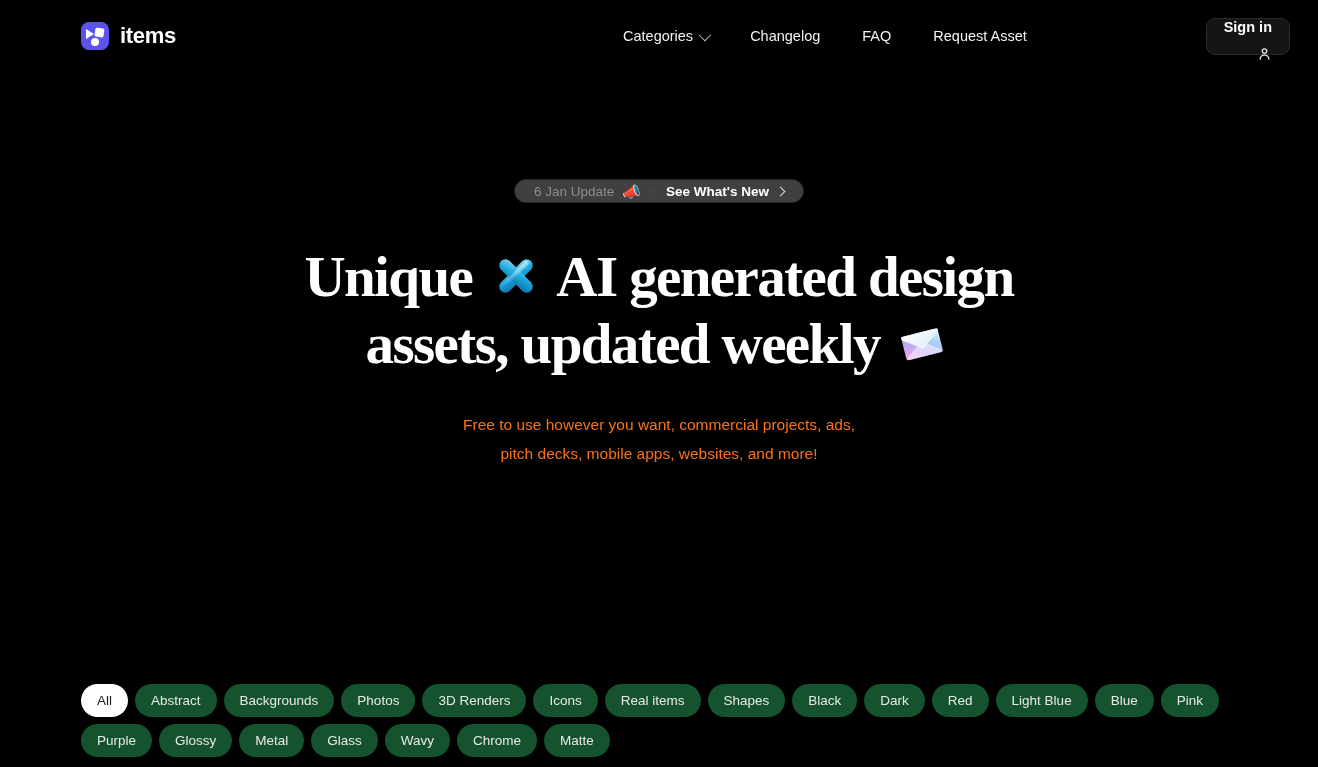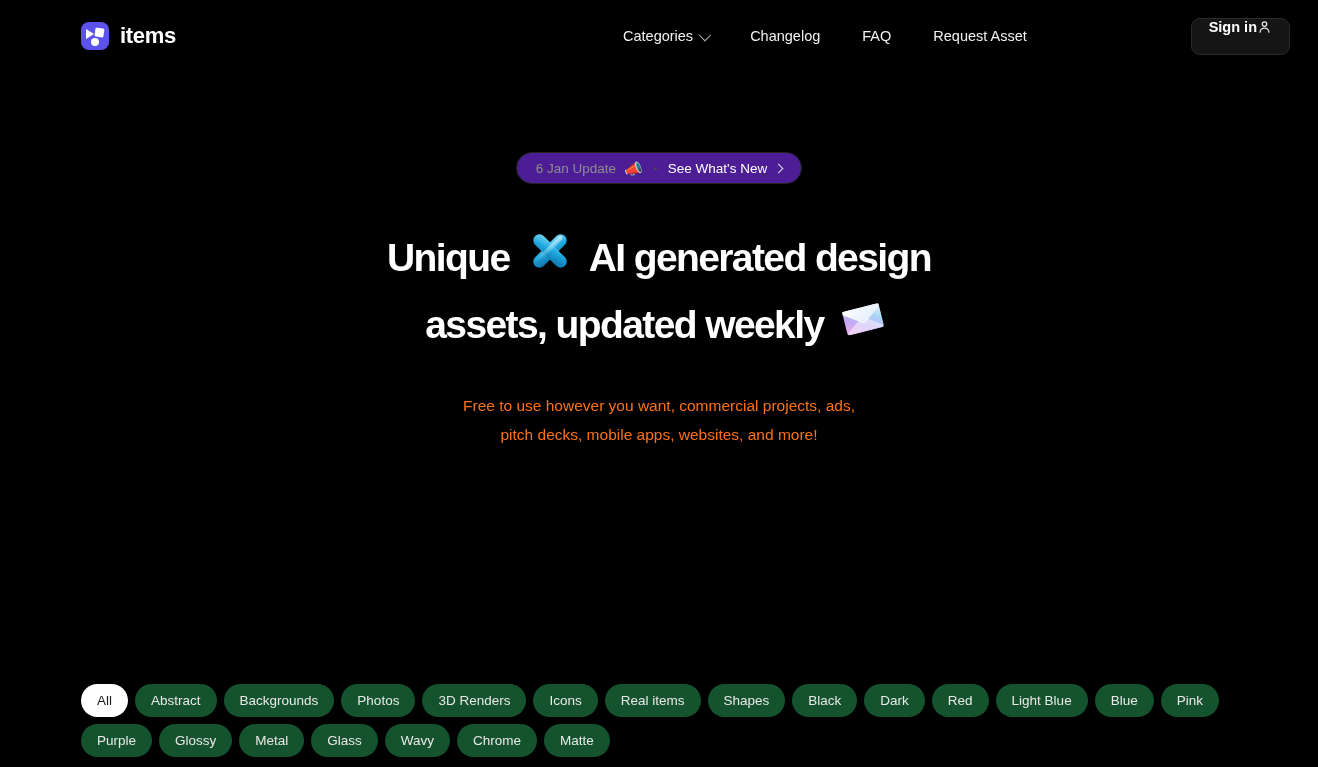--- a/index.html
+++ b/index.html
@@ -117,26 +117,28 @@
     right:28px;
     top:18px;
     display:flex;
     align-items:center;
     gap:14px;
   }
   .btn {
     height:37px;
     border-radius:9px;
     display:flex;
-    align-items:flex-start;
+    align-items:flex-end;
+    gap:11px;
     padding:0 17px;
     font-size:14.5px;
     font-weight:600;
     cursor:pointer;
     white-space:nowrap;
+    flex-direction:column;
   }
   .btn-signin {
     background:#151515;
     border:1px solid #2a2a2a;
     color:#ffffff;
   }
   .btn-plus {
     background:#5b53ec;
     color:#ffffff;
     border:1px solid #6a62f2;
@@ -146,65 +148,66 @@
 
   
   .hero {
     position:absolute;
     top:72px; left:0;
     width:1318px;
     text-align:center;
   }
 
   .pill {
-    margin:80px auto 0;
+    margin:107px auto 0;
     display:inline-flex;
     align-items:center;
-    height:32px;
+    height:24px;
     border:1px solid #242424;
     border-radius:999px;
-    background:#4c1d95;
+    background:#404040;
     padding:0 19px;
     gap:11px;
     cursor:pointer;
   }
   .pill-left {
     display:flex; align-items:center; gap:8px;
     font-size:13.5px;
     color:#8d8d8d;
     font-weight:400;
   }
   .pill-sep {
     width:3px; height:3px; border-radius:50%;
     background:#4a4a4a;
     flex:0 0 auto;
   }
   .pill-right {
     display:flex; align-items:center; gap:8px;
     font-size:13.5px;
-    font-weight:400;
+    font-weight:700;
     color:#ffffff;
   }
   .pill-chev {
     display:inline-block;
     width:7px; height:7px;
     border-right:1.7px solid #dcdcdc;
     border-top:1.7px solid #dcdcdc;
     transform:rotate(45deg);
   }
   .emoji-mega { font-size:15px; line-height:1; }
 
   h1.headline {
     margin:40px auto 0;
     width:760px;
-    font-size:39px;
+    font-size:57px;
     line-height:67px;
     font-weight:700;
     letter-spacing:-1.6px;
     color:#ffffff;
+    font-family:Liberation Serif, serif;
   }
   .em3d {
     display:inline-block;
     vertical-align:-6px;
     margin:0 5px;
   }
 
   .sub {
     margin:33px auto 0;
     width:470px;

